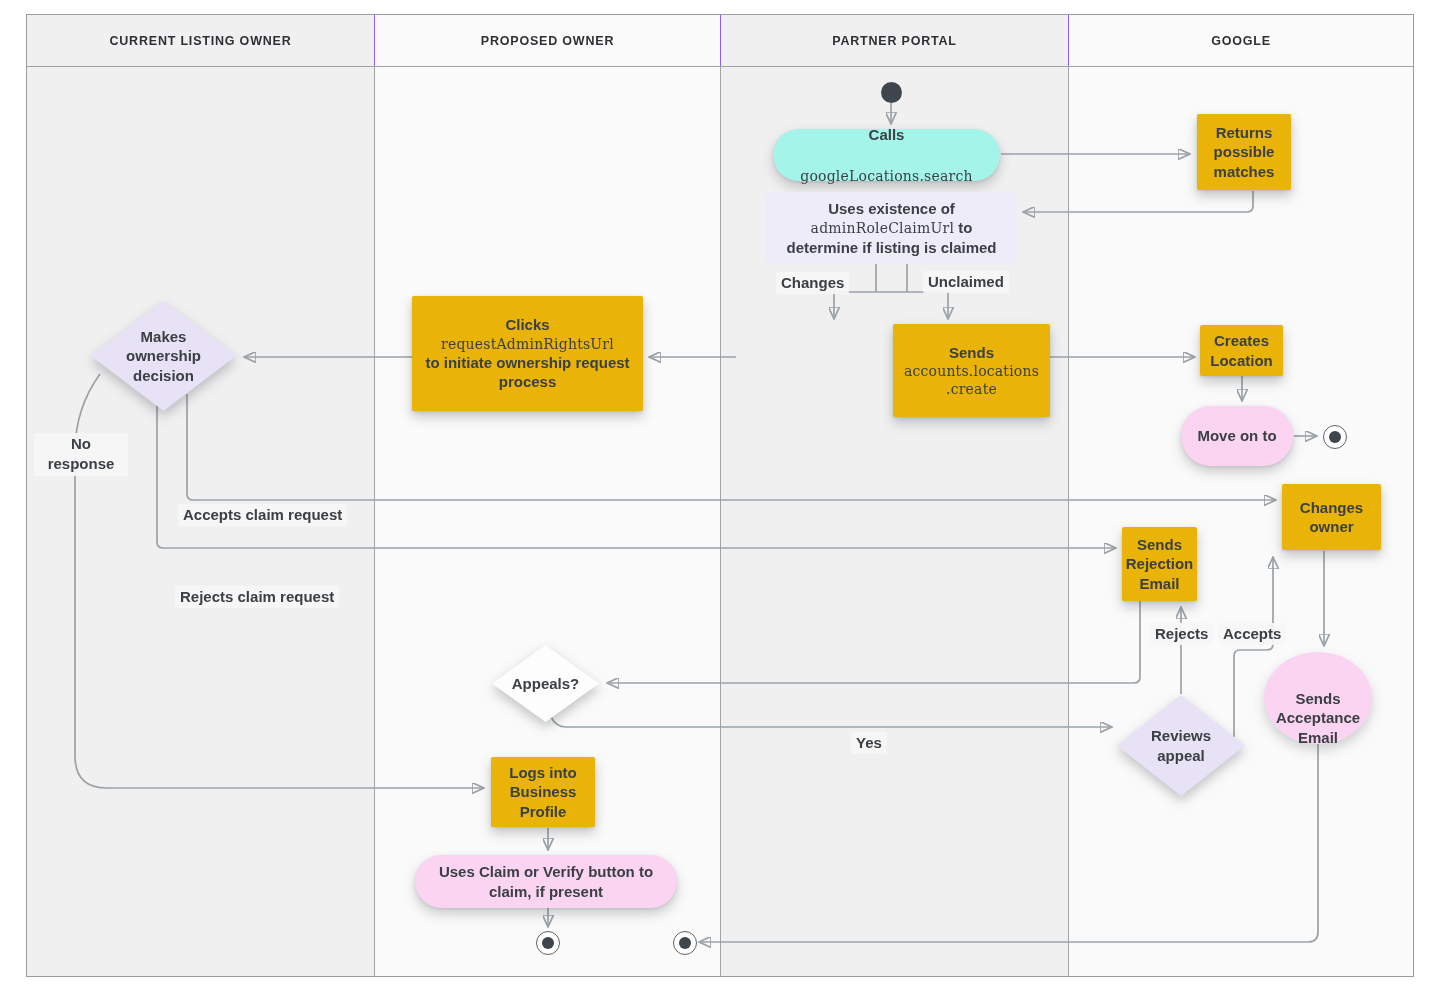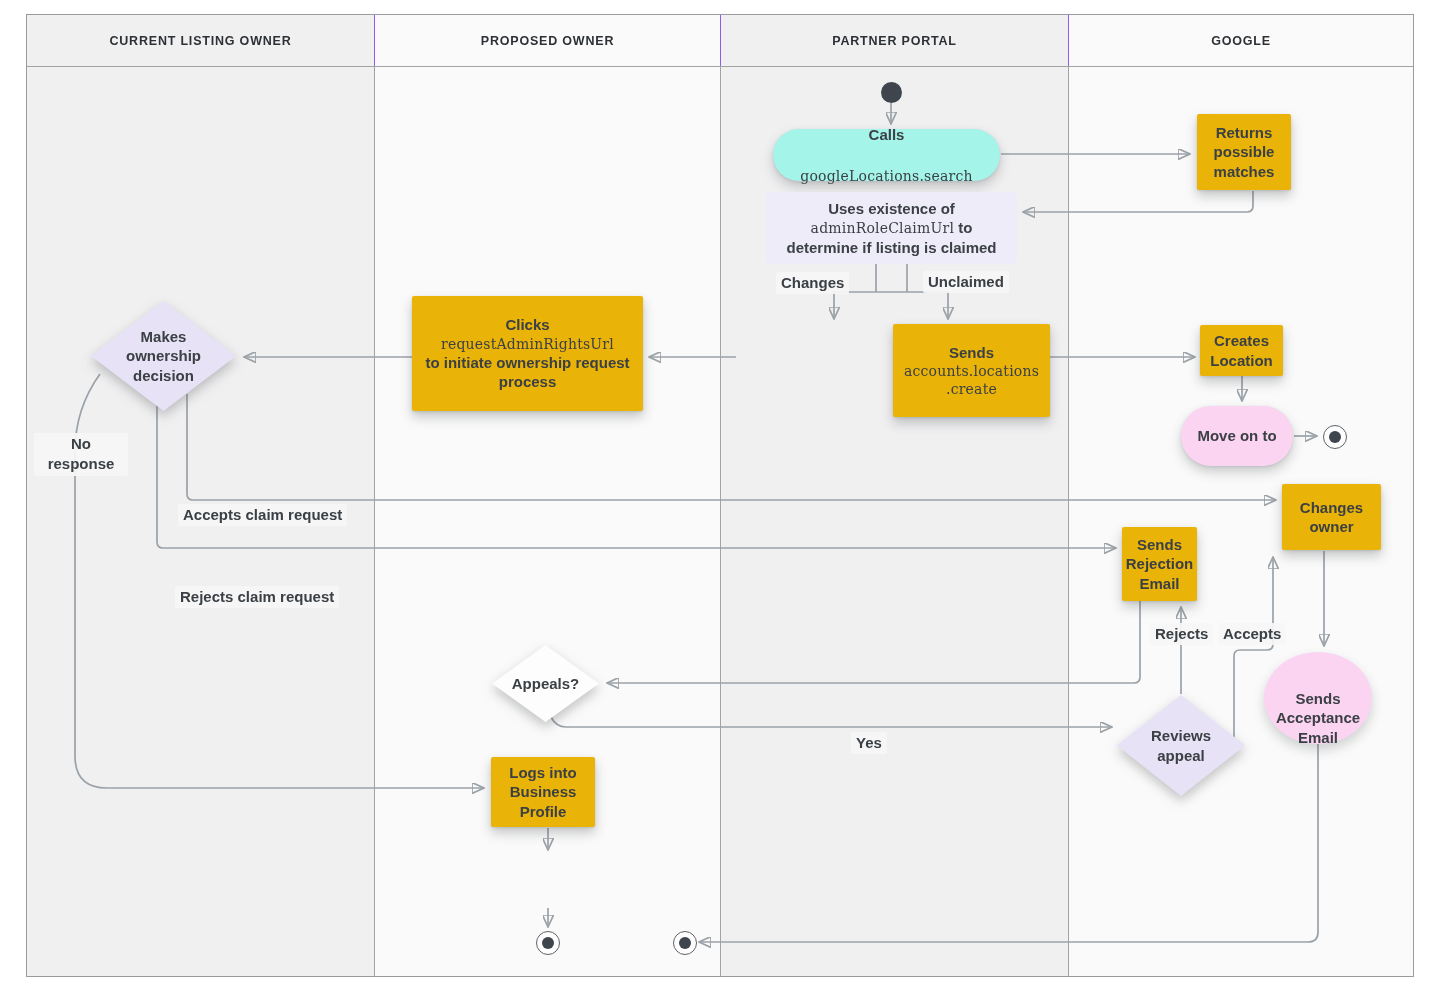--- a/index.html
+++ b/index.html
@@ -170,20 +170,23 @@
 
   <div class="node diamond white" style="left:492px;top:645px;width:107px;height:77px;">
     <div class="shape"></div>
     <div class="lbl">Appeals?</div>
   </div>
 
   <div class="node box" style="left:491px;top:757px;width:104px;height:70px;">
     <div style="width:80px;">Logs into Business Profile</div>
   </div>
 
+  <div class="node pill pink" style="left:415px;top:855px;width:262px;height:53px;">
+    <div style="width:232px;">Uses Claim or Verify button to claim, if present</div>
+  </div>
 
   <div class="end-node" style="left:536px;top:931px;">
       <div class="dot"></div>
     </div>
   <div class="end-node" style="left:673px;top:931px;">
       <div class="dot"></div>
     </div>
 
 </div>
 

